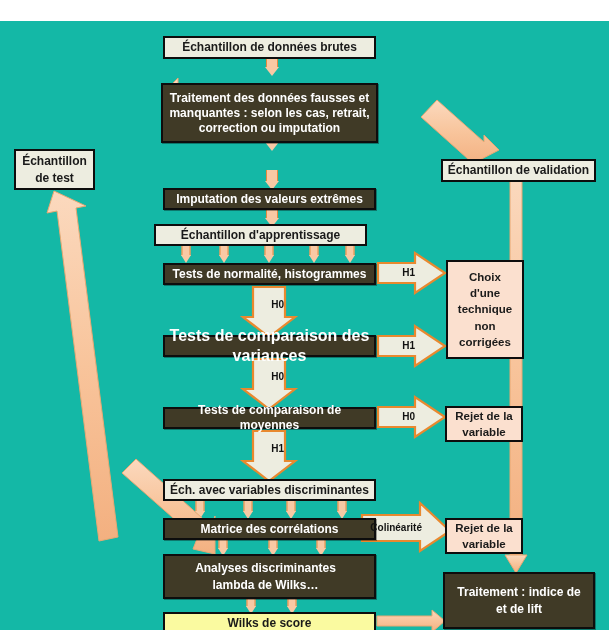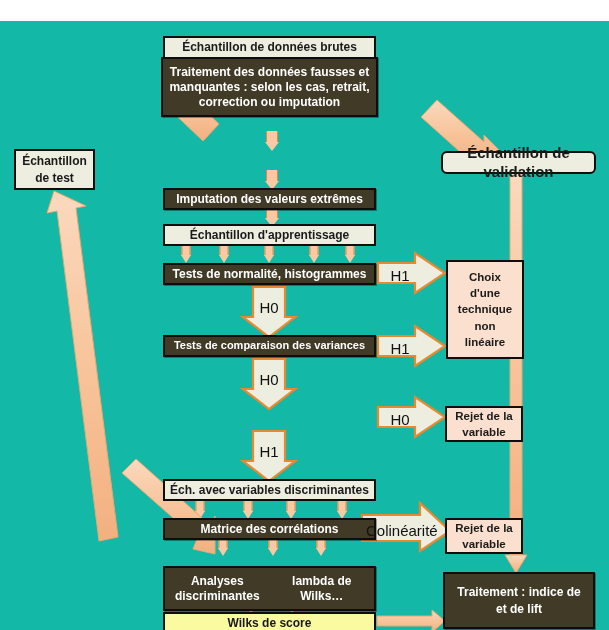--- a/index.html
+++ b/index.html
@@ -21,22 +21,22 @@
   .arrow-d .shaft{position:absolute;left:50%;transform:translateX(-50%);
       background:#F8C9A4;border-left:1px solid #E58A3C;border-right:1px solid #E58A3C;}
   .arrow-d .head{position:absolute;left:50%;transform:translateX(-50%);
       width:0;height:0;border-left:7px solid transparent;border-right:7px solid transparent;
       border-top:9px solid #F8C9A4;}
 
   
   .svgwrap{position:absolute;z-index:4;}
   svg{display:block;overflow:visible;}
 
-  .lbl{position:absolute;z-index:6;font-weight:normal;font-size:15px;color:#111;
-       text-align:center;}
+  .lbl{position:absolute;z-index:6;font-weight:bold;font-size:10px;color:#111;
+       text-align:right;}
 </style>
 </head>
 <body>
 
 <div id="canvas">
 
   <div class="svgwrap" style="left:0;top:0;">
   <svg width="609" height="630" viewBox="0 0 609 630">
     <defs>
       <linearGradient id="pg" x1="0" y1="0" x2="0" y2="1">
@@ -178,74 +178,77 @@
   </div>
   <div class="arrow-d" style="left:284px;top:577px;width:16px;height:18px;">
     <div class="shaft" style="top:0;width:7px;height:9px;"></div>
     <div class="head" style="top:8px;border-left-width:5px;border-right-width:5px;border-top-width:8px;"></div>
   </div>
 
   <div class="box light" style="left:163px;top:15px;width:213px;height:23px;font-size:12px;">
     <span class="txt">Échantillon de données brutes</span>
   </div>
 
-  <div class="box dark" style="left:161px;top:36px;width:217px;height:60px;font-size:12px;">
+  <div class="box dark" style="left:161px;top:62px;width:217px;height:60px;font-size:12px;">
     <span class="txt">Traitement des données fausses et manquantes : selon les cas, retrait, correction ou imputation</span>
   </div>
 
   <div class="box light" style="left:14px;top:128px;width:81px;height:41px;font-size:12px;flex-direction:column;">
     <span class="txt">Échantillon</span>
     <span class="txt">de test</span>
   </div>
 
-  <div class="box light" style="left:441px;top:130px;width:155px;height:23px;font-size:15px;border-radius:6px;">
+  <div class="box light" style="left:441px;top:138px;width:155px;height:23px;font-size:12px;">
     <span class="txt">Échantillon de validation</span>
   </div>
 
 
   <div class="box dark" style="left:163px;top:167px;width:213px;height:22px;font-size:12px;">
     <span class="txt">Imputation des valeurs extrêmes</span>
   </div>
 
-  <div class="box light" style="left:163px;top:203px;width:213px;height:22px;font-size:12px;">
+  <div class="box light" style="left:154px;top:203px;width:213px;height:22px;font-size:12px;">
     <span class="txt">Échantillon d'apprentissage</span>
   </div>
 
   <div class="box dark" style="left:163px;top:242px;width:213px;height:22px;font-size:12px;">
     <span class="txt">Tests de normalité, histogrammes</span>
   </div>
 
-  <div class="box dark" style="left:163px;top:314px;width:213px;height:22px;font-size:11px;">
+  <div class="box dark" style="left:163px;top:314px;width:213px;height:22px;font-size:16px;">
     <span class="txt">Tests de comparaison des variances</span>
   </div>
 
+  <div class="box dark" style="left:163px;top:386px;width:213px;height:22px;font-size:12px;">
+    <span class="txt">Tests de comparaison de moyennes</span>
+  </div>
 
   <div class="box light" style="left:163px;top:458px;width:213px;height:22px;font-size:12px;">
     <span class="txt">Éch. avec variables discriminantes</span>
   </div>
 
   <div class="box dark" style="left:163px;top:497px;width:213px;height:22px;font-size:12px;">
     <span class="txt">Matrice des corrélations</span>
   </div>
 
-  <div class="box dark" style="left:163px;top:545px;width:213px;height:45px;font-size:12px;flex-direction:row;">
+  <div class="box dark" style="left:163px;top:533px;width:213px;height:45px;font-size:12px;flex-direction:column;align-items:flex-end;">
     <span class="txt">Analyses discriminantes</span>
     <span class="txt">lambda de Wilks…</span>
   </div>
 
   <div class="box yellow" style="left:163px;top:591px;width:213px;height:22px;font-size:12px;">
     <span class="txt">Wilks de score</span>
   </div>
 
   <div class="box peach" style="left:446px;top:239px;width:78px;height:99px;font-size:11.5px;flex-direction:column;justify-content:center;">
     <span class="txt">Choix</span>
     <span class="txt">d'une</span>
     <span class="txt">technique</span>
     <span class="txt">non</span>
-    <span class="txt">linéaire</span>
+    <span class="txt">corrigées</span>
   </div>
 
   <div class="box peach" style="left:445px;top:385px;width:78px;height:36px;font-size:11.5px;flex-direction:column;">
     <span class="txt">Rejet de la</span>
     <span class="txt">variable</span>
   </div>
 
   <div class="box peach" style="left:445px;top:497px;width:78px;height:36px;font-size:11.5px;flex-direction:column;">
     <span class="txt">Rejet de la</span>
     <span class="txt">variable</span>

